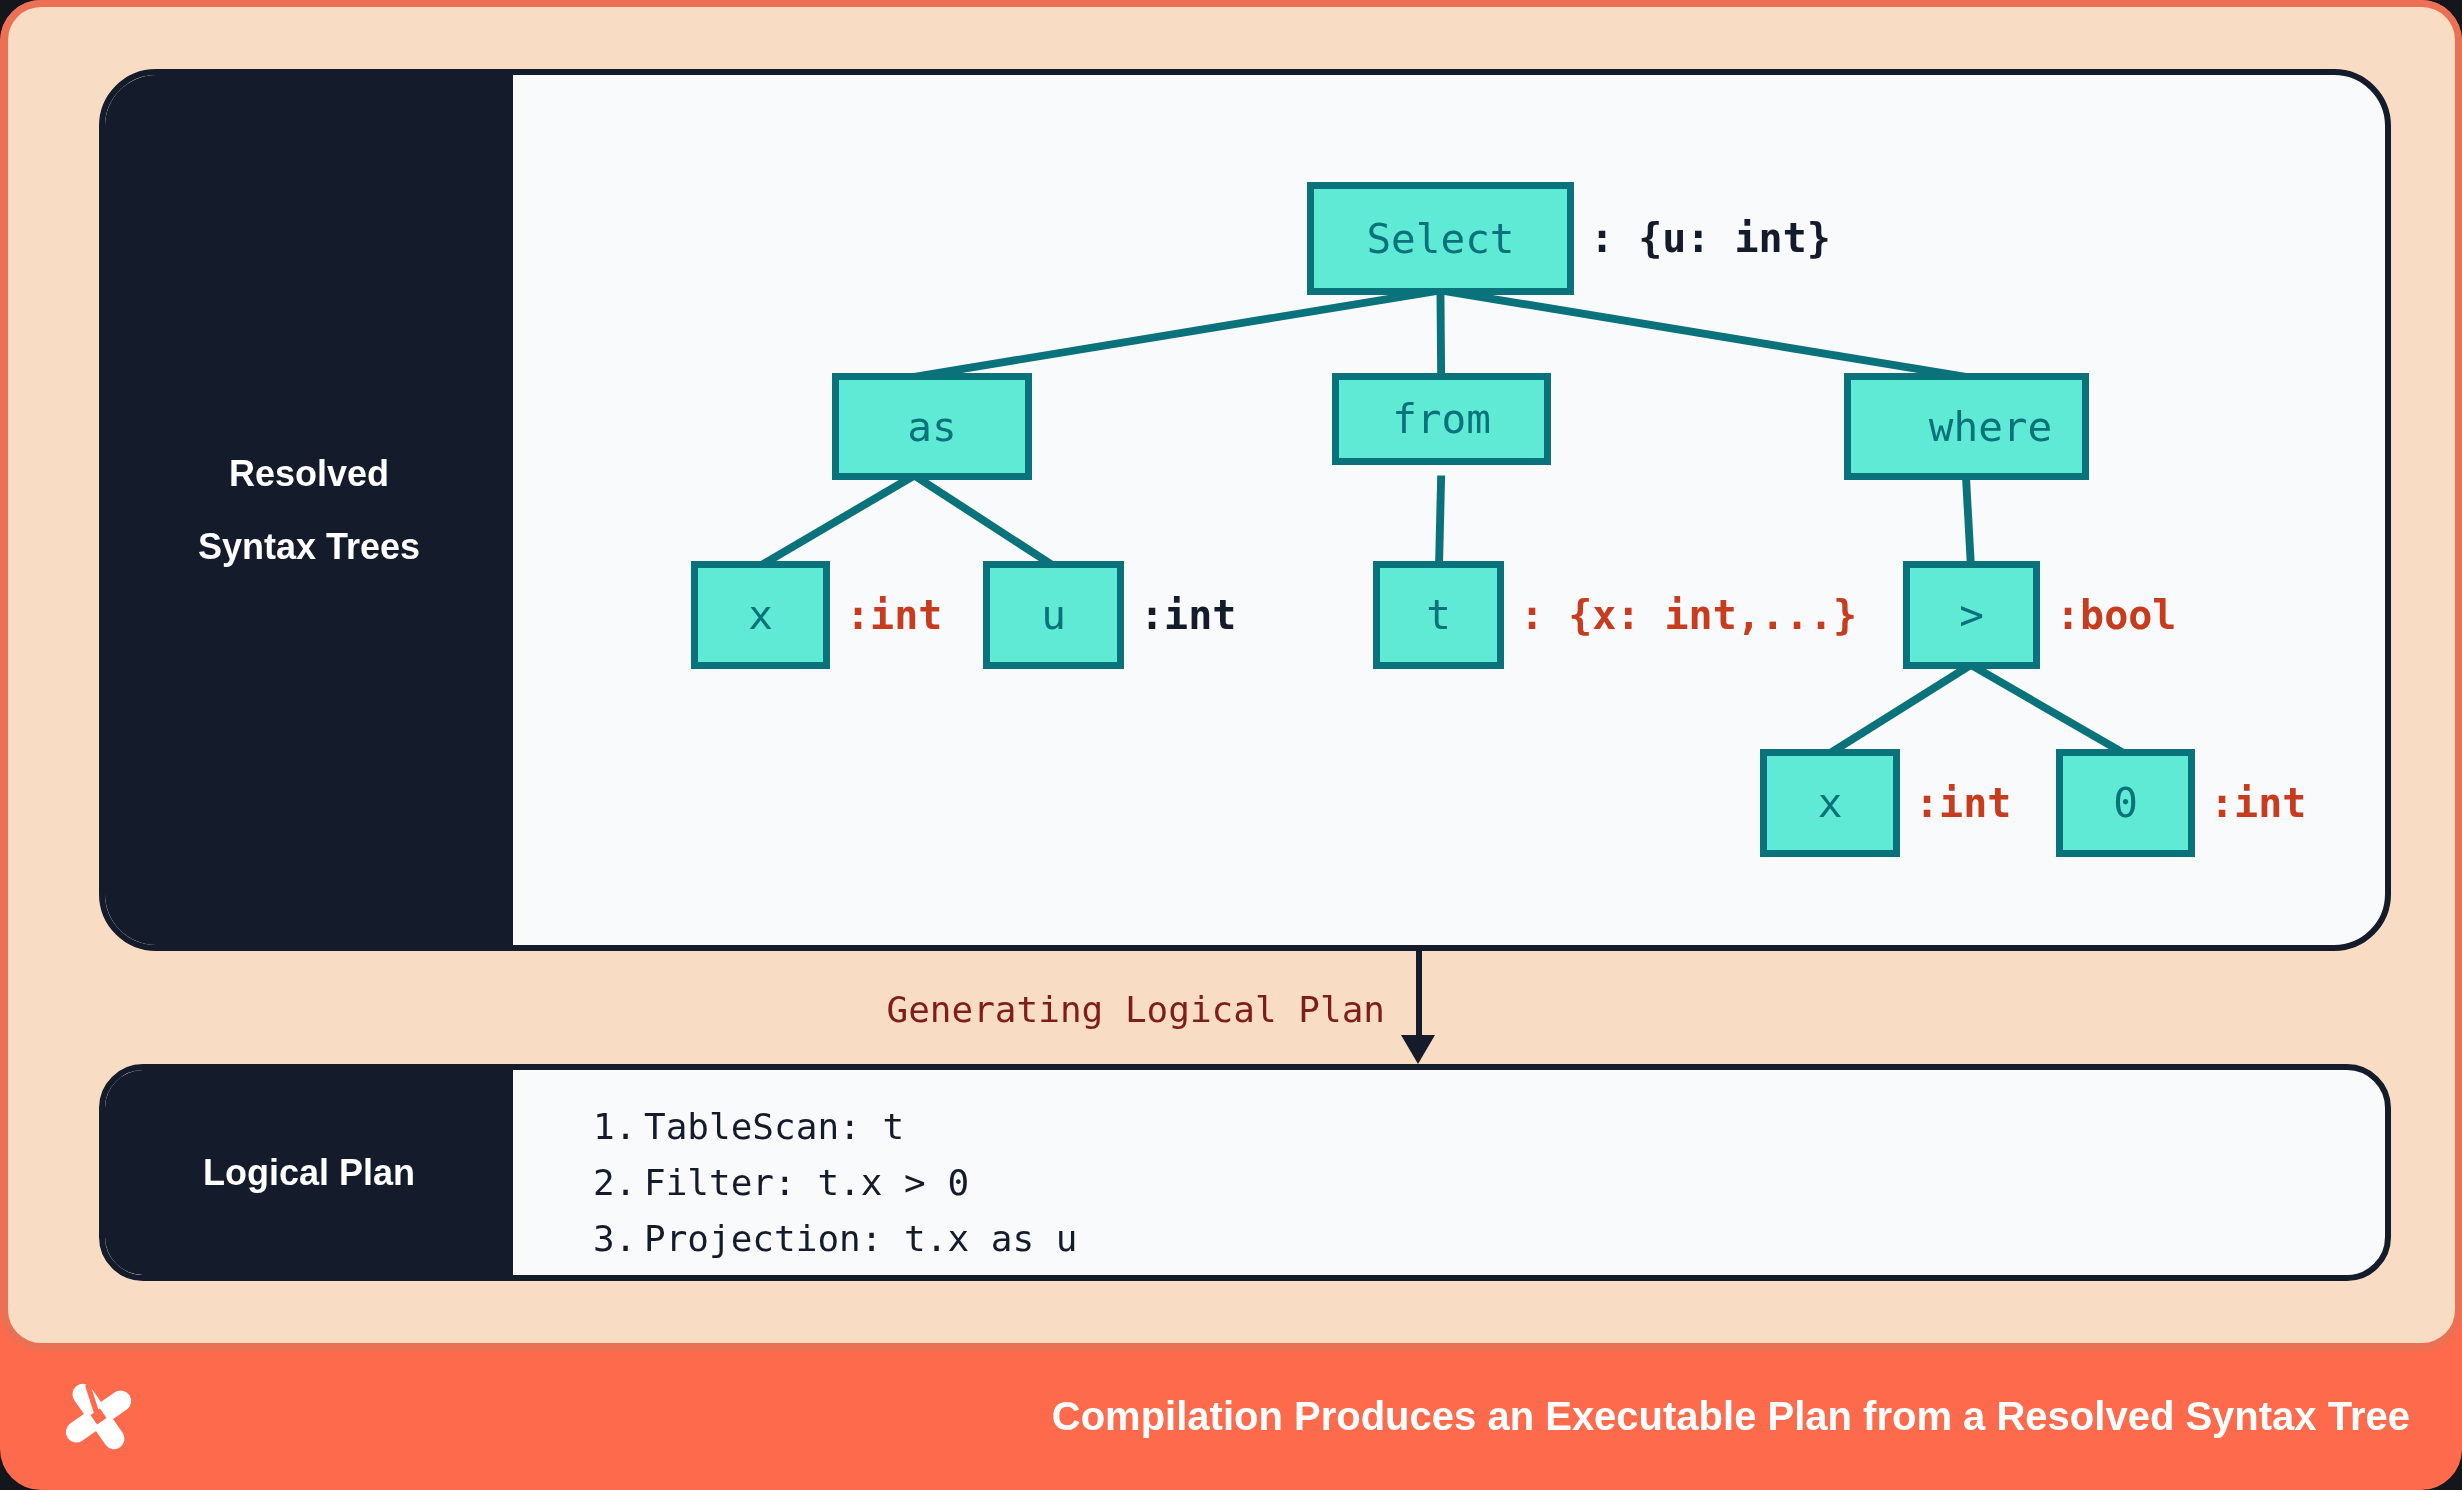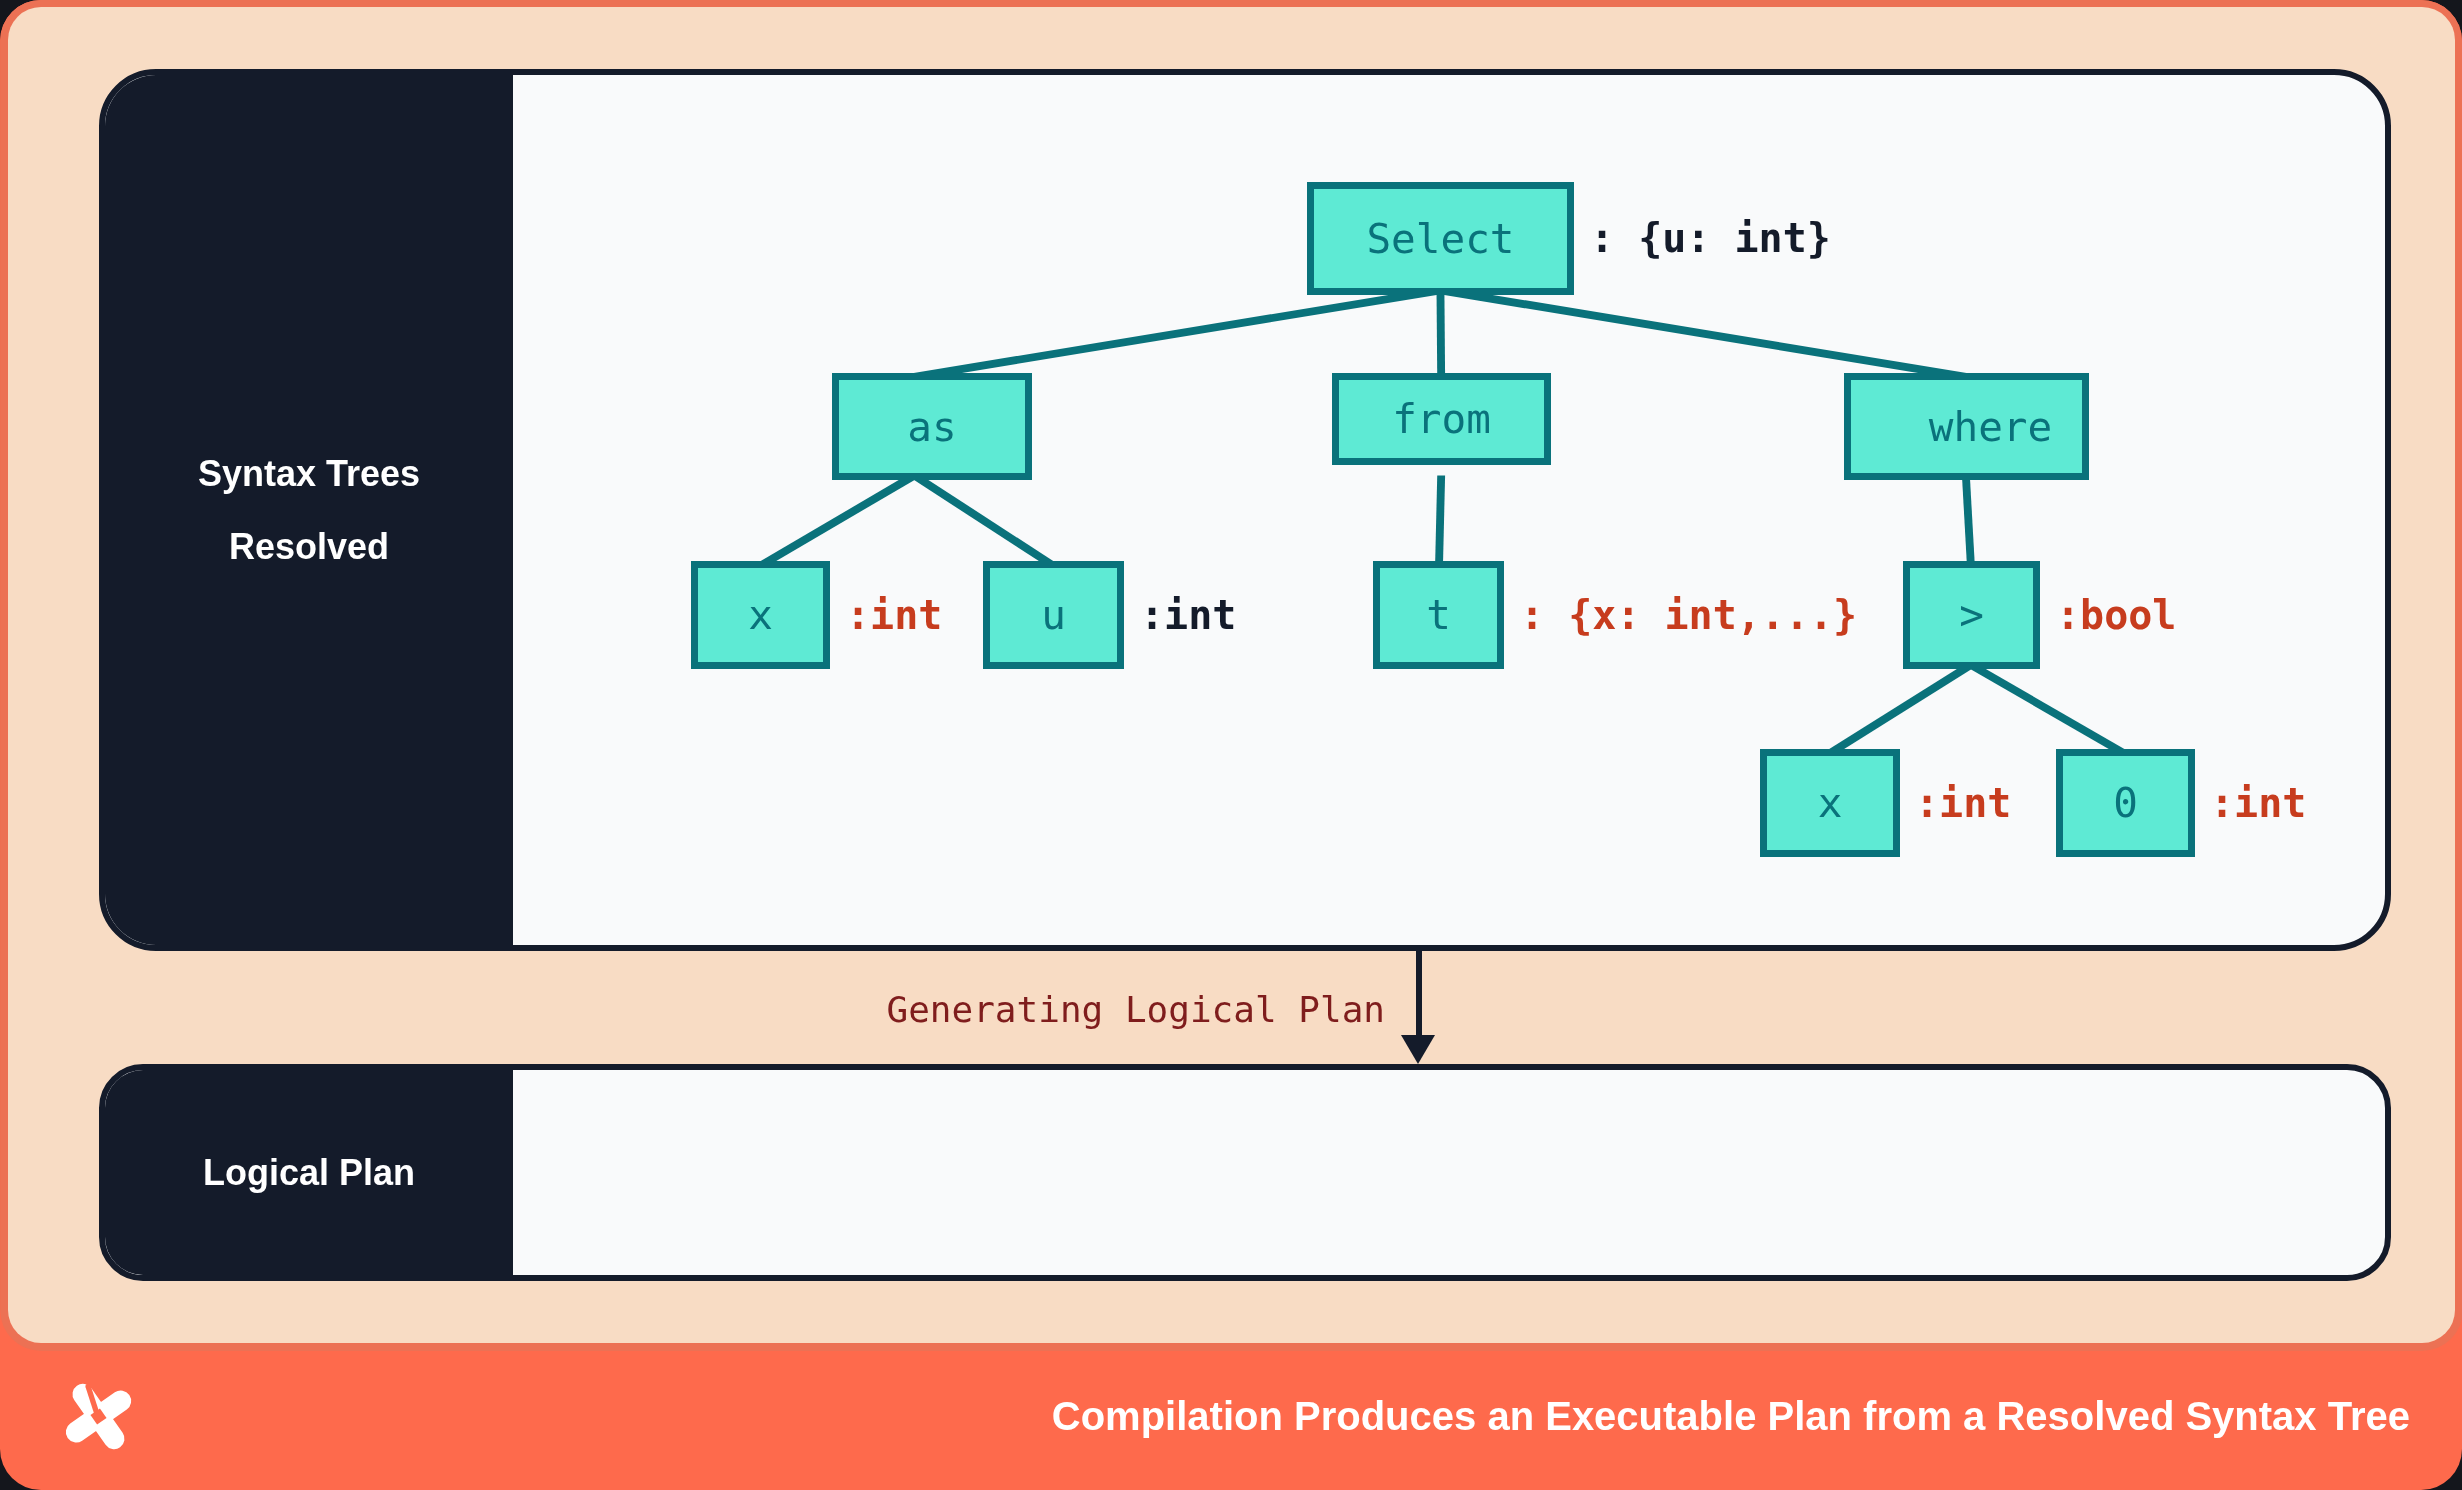--- a/index.html
+++ b/index.html
@@ -49,32 +49,37 @@
 </head>
 <body>
 
 <div class="page">
   <div class="card">
     <div class="peach"></div>
 
     <div class="panel rst">
       <div class="side">
         <div class="side-label">
+          <div>Resolved</div>
           <div>Syntax Trees</div>
-          <div>Resolved</div>
         </div>
       </div>
     </div>
 
     <div class="panel lp">
       <div class="side">
         <div class="side-label">Logical Plan</div>
       </div>
     </div>
 
+    <div class="plan-list">
+      <div class="plan-row"><span class="num">1.</span><span>TableScan: t</span></div>
+      <div class="plan-row"><span class="num">2.</span><span>Filter: t.x &gt; 0</span></div>
+      <div class="plan-row"><span class="num">3.</span><span>Projection: t.x as u</span></div>
+    </div>
 
     <div class="trans-label">Generating Logical Plan</div>
     <div class="arrow-line"></div>
     <div class="arrow-head"></div>
 
     <svg class="edges" viewBox="0 0 3444 2084">
       <g stroke="#0a727b" stroke-width="11" fill="none">
         <line x1="2015" y1="406" x2="1279" y2="527"></line>
         <line x1="2015" y1="406" x2="2016" y2="527"></line>
         <line x1="2015" y1="406" x2="2750" y2="527"></line>

